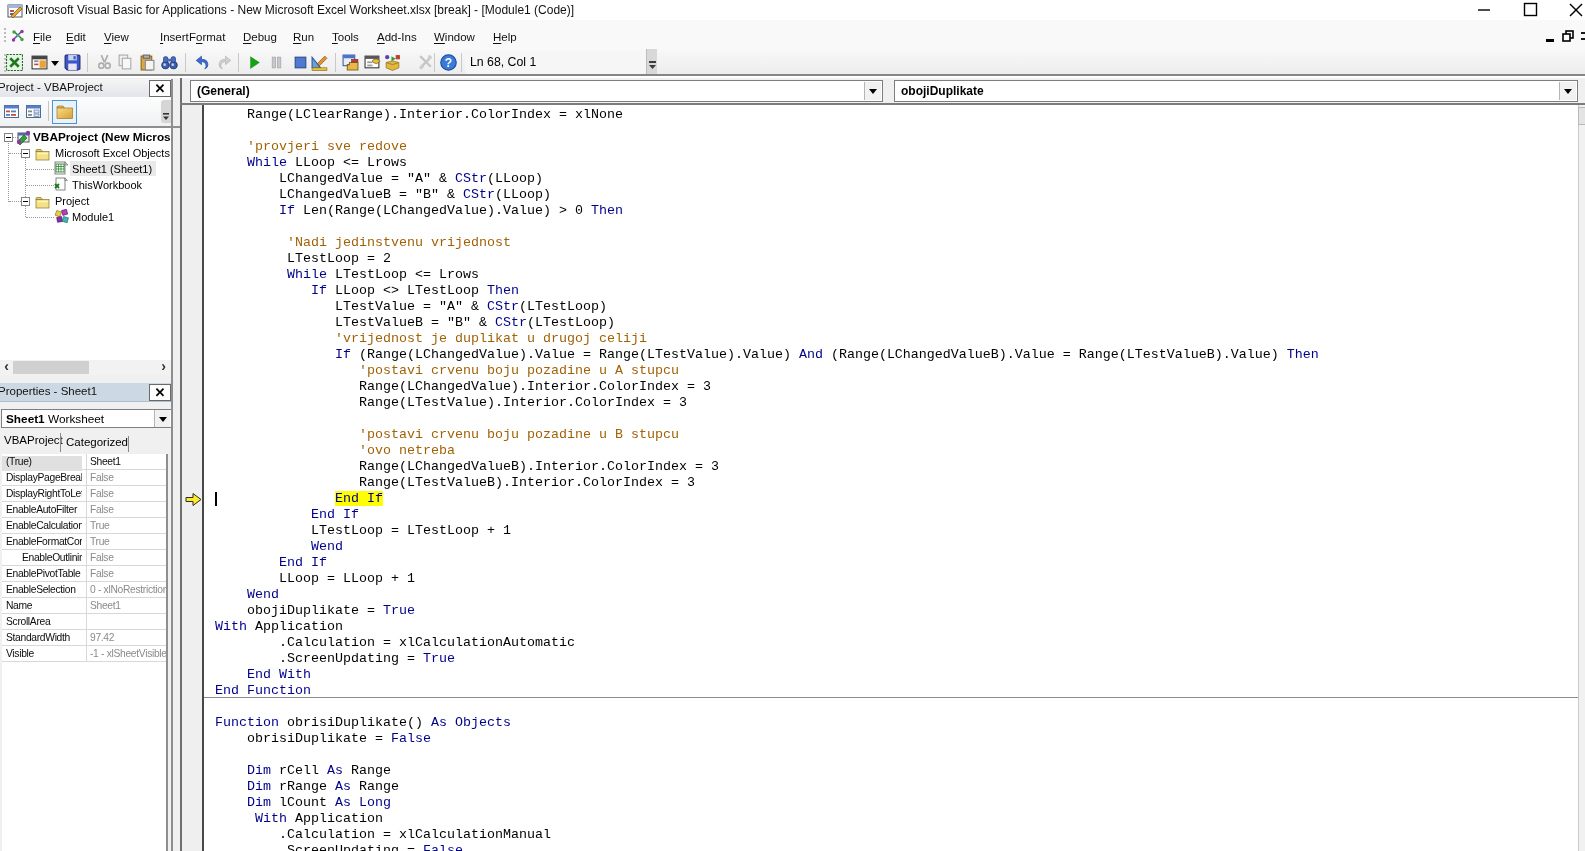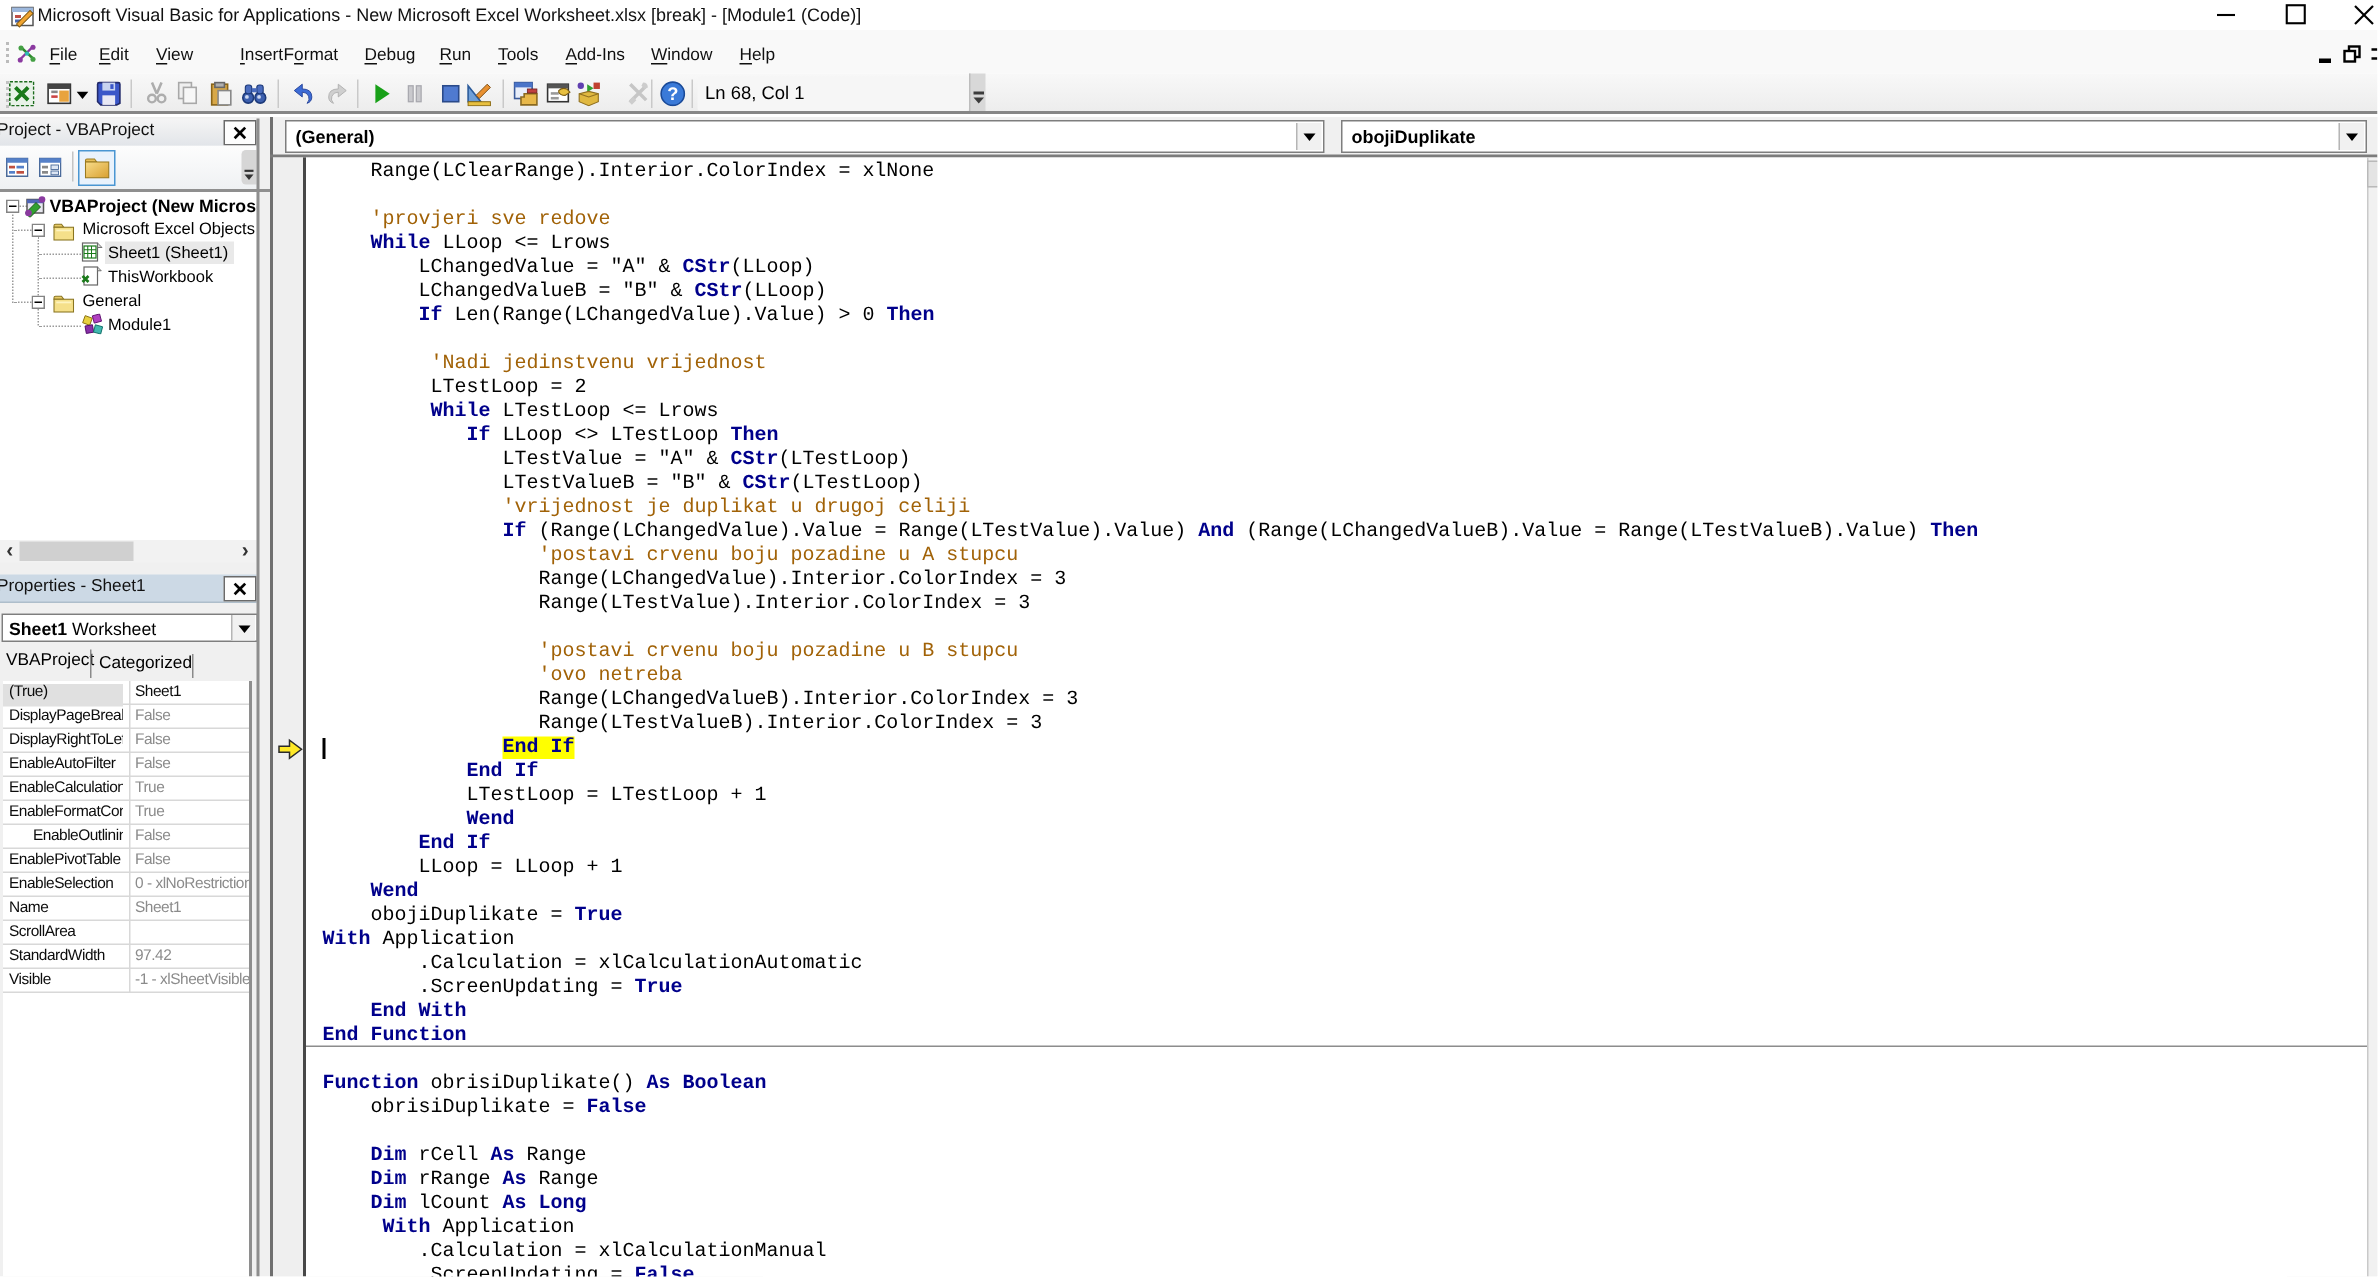--- a/index.html
+++ b/index.html
@@ -42,21 +42,21 @@
 #cpborder{left:180px;top:78px;width:2px;height:773px;background:#6f6f6f}
 #cptop{left:182px;top:78px;width:1403px;height:26px;background:#f0f0f0}
 #cpdiv{left:180px;top:103px;width:1405px;height:2px;background:#7c7c7c}
 .combo{position:absolute;top:80px;height:22px;background:#fff;border:1px solid #7e7e7e;font-size:12px;font-weight:700;color:#000}
 .cbtn{position:absolute;top:1px;width:17px;height:18px;background:#f1f1f1;border-left:1px solid #b5b5b5}
 #margin{left:182px;top:105px;width:20px;height:746px;background:#efefef}
 #margindiv{left:202px;top:105px;width:2px;height:746px;background:#474747}
 #codebg{left:204px;top:105px;width:1374px;height:746px;background:#fff}
 #procsep{left:204px;top:697px;width:1374px;height:1px;background:#8c8c8c}
 #code{left:215px;top:107px;font-family:"Liberation Mono",monospace;font-size:13.333px;line-height:16px;white-space:pre;color:#000}
-#code b{font-weight:700;color:#00008b}
+#code b{font-weight:400;color:#00008b}
 #code i{font-style:normal;color:#a16207}
 #code .hl{background:#ffff00}
 #caret{left:215px;top:492px;width:2px;height:14px;background:#000}
 #vsb{left:1578px;top:105px;width:7px;height:746px;background:#f1f1f1;border-left:1px solid #c9c9c9}
 #vsbtop{left:1578px;top:107px;width:7px;height:18px;background:#e4e4e4;border:1px solid #b9b9b9;border-right:none}
 </style></head><body>
 <div class="abs" id="titlebar"></div>
 <svg class="abs" style="left:7px;top:3px" width="17" height="16" viewBox="0 0 17 16">
  <rect x="1" y="2" width="14" height="12" fill="#fff" stroke="#555"></rect>
  <rect x="1" y="2" width="14" height="3" fill="#9db8dd"></rect>
@@ -314,21 +314,21 @@
 <div class="abs trow" style="left:72px;top:179px">ThisWorkbook</div>
 <svg class="abs" style="left:21px;top:197px" width="9" height="9" viewBox="0 0 9 9">
     <rect x="0.5" y="0.5" width="8" height="8" fill="#fff" stroke="#848484"></rect>
     <line x1="2" y1="4.5" x2="7" y2="4.5" stroke="#000"></line>
   </svg>
 <svg class="abs" style="left:35px;top:196px" width="15" height="13" viewBox="0 0 15 13">
     <path d="M1 2.5 Q1 1.5 2 1.5 L6 1.5 L7.5 3.5 L1 3.5 Z" fill="#e8cc6a" stroke="#8a7520" stroke-width="0.7"></path>
     <rect x="1" y="3.5" width="13" height="8.5" fill="#f5e08a" stroke="#8a7520" stroke-width="0.7"></rect>
     <rect x="2.5" y="5" width="10" height="1.2" fill="#fdf4c0"></rect>
   </svg>
-<div class="abs trow" style="left:55px;top:195px">General</div>
+<div class="abs trow" style="left:55px;top:195px">Project</div>
 <svg class="abs" style="left:54px;top:209px" width="15" height="14" viewBox="0 0 15 14">
     <rect x="2" y="2" width="5" height="5" fill="#e8d040" stroke="#8a7010" stroke-width="0.6" transform="rotate(20 4 4)"></rect>
     <rect x="8" y="1" width="5" height="5" fill="#b040c0" stroke="#601070" stroke-width="0.6" transform="rotate(-15 10 3)"></rect>
     <rect x="3" y="8" width="5" height="5" fill="#8830a8" stroke="#500868" stroke-width="0.6" transform="rotate(-10 5 10)"></rect>
     <rect x="9" y="8" width="5" height="5" fill="#40b8b0" stroke="#107068" stroke-width="0.6" transform="rotate(15 11 10)"></rect>
   </svg>
 <div class="abs trow" style="left:72px;top:211px">Module1</div>
 <div class="abs" id="pjhsb"></div>
 <div class="abs sbtn" style="left:1px">‹</div>
 <div class="abs" id="pjthumb"></div>
@@ -464,21 +464,21 @@
         <b>End</b> <b>If</b>
         LLoop = LLoop + 1
     <b>Wend</b>
     obojiDuplikate = <b>True</b>
 <b>With</b> Application
         .Calculation = xlCalculationAutomatic
         .ScreenUpdating = <b>True</b>
     <b>End</b> <b>With</b>
 <b>End</b> <b>Function</b>
 
-<b>Function</b> obrisiDuplikate() <b>As</b> <b>Boolean</b>
+<b>Function</b> obrisiDuplikate() <b>As</b> <b>Objects</b>
     obrisiDuplikate = <b>False</b>
 
     <b>Dim</b> rCell <b>As</b> Range
     <b>Dim</b> rRange <b>As</b> Range
     <b>Dim</b> lCount <b>As</b> <b>Long</b>
      <b>With</b> Application
         .Calculation = xlCalculationManual
         .ScreenUpdating = <b>False</b></pre>
 <svg class="abs" style="left:185px;top:492px" width="18" height="15" viewBox="0 0 18 15">
  <path d="M1 5.5 L8 5.5 L8 1.5 L16 7.5 L8 13.5 L8 9.5 L1 9.5 Z" fill="#ffe928" stroke="#2b2b2b" stroke-width="1"></path>

